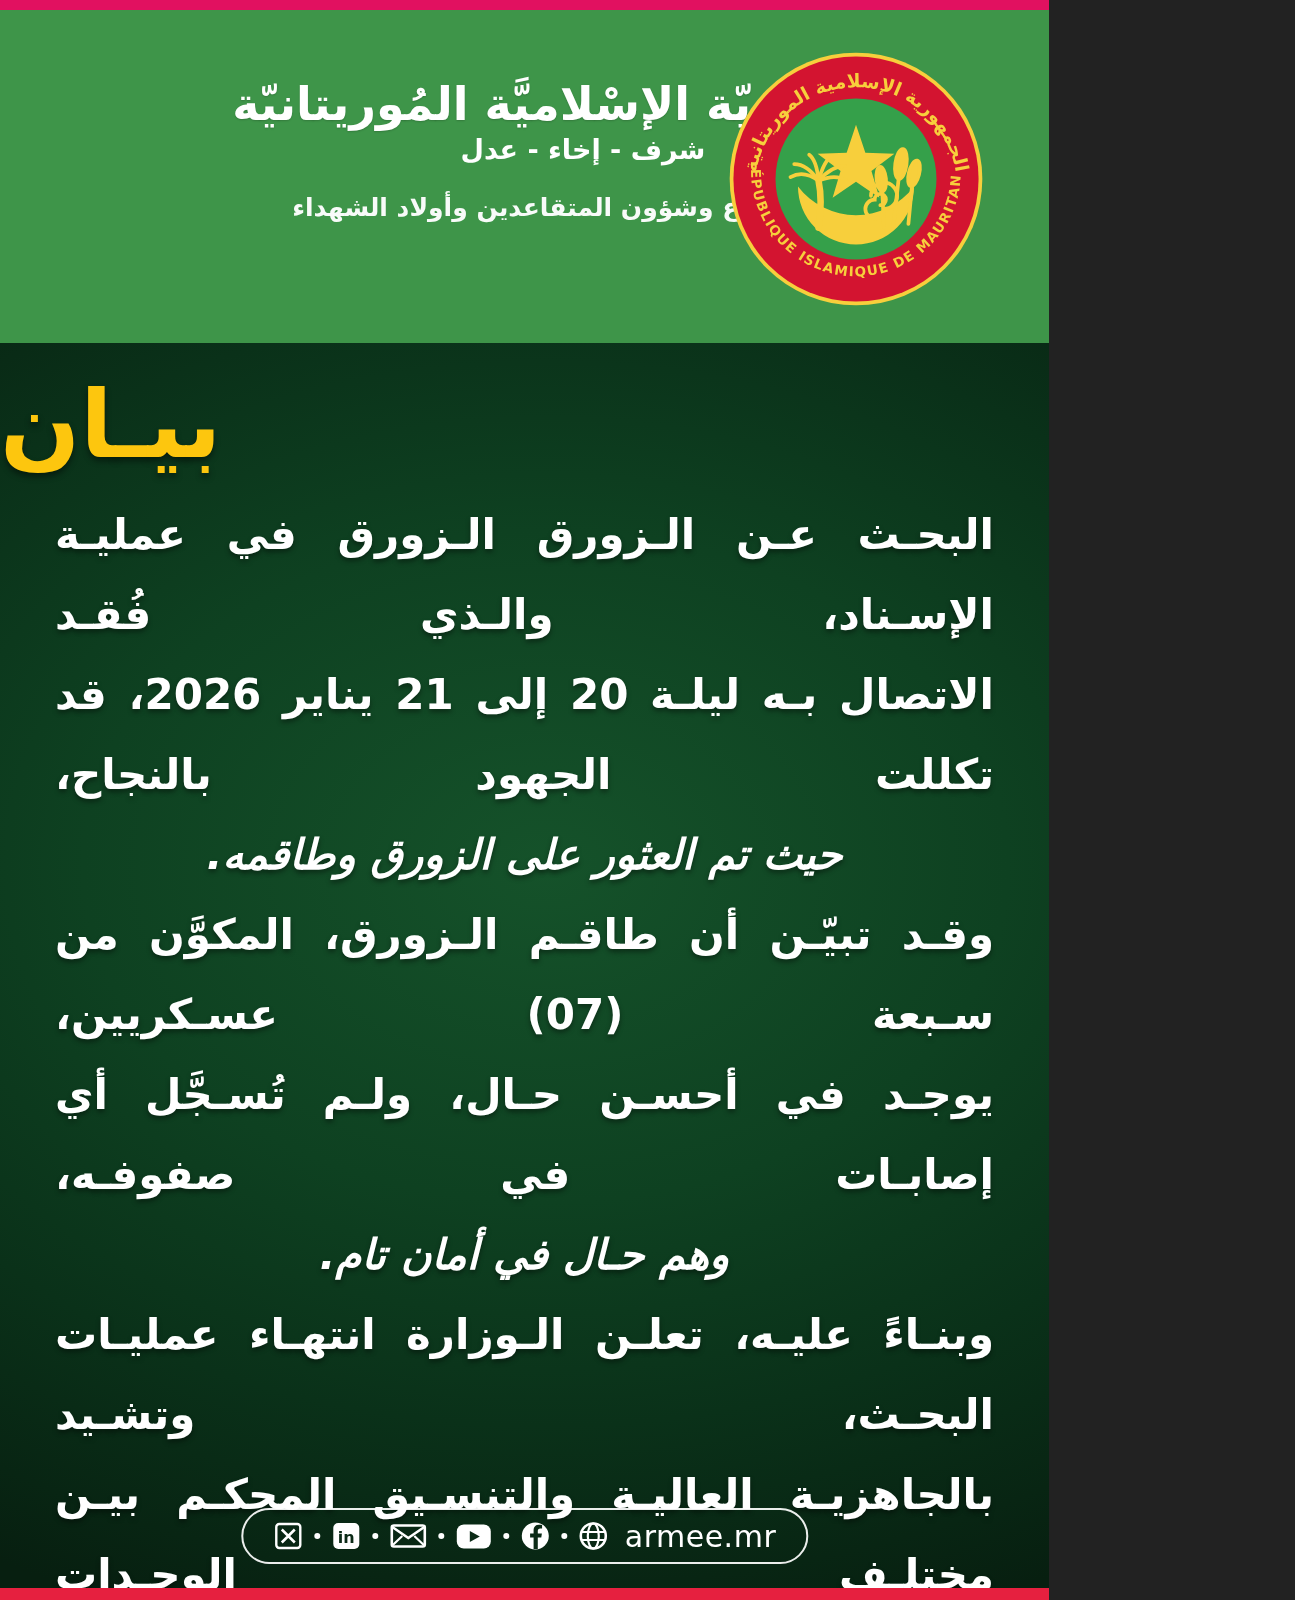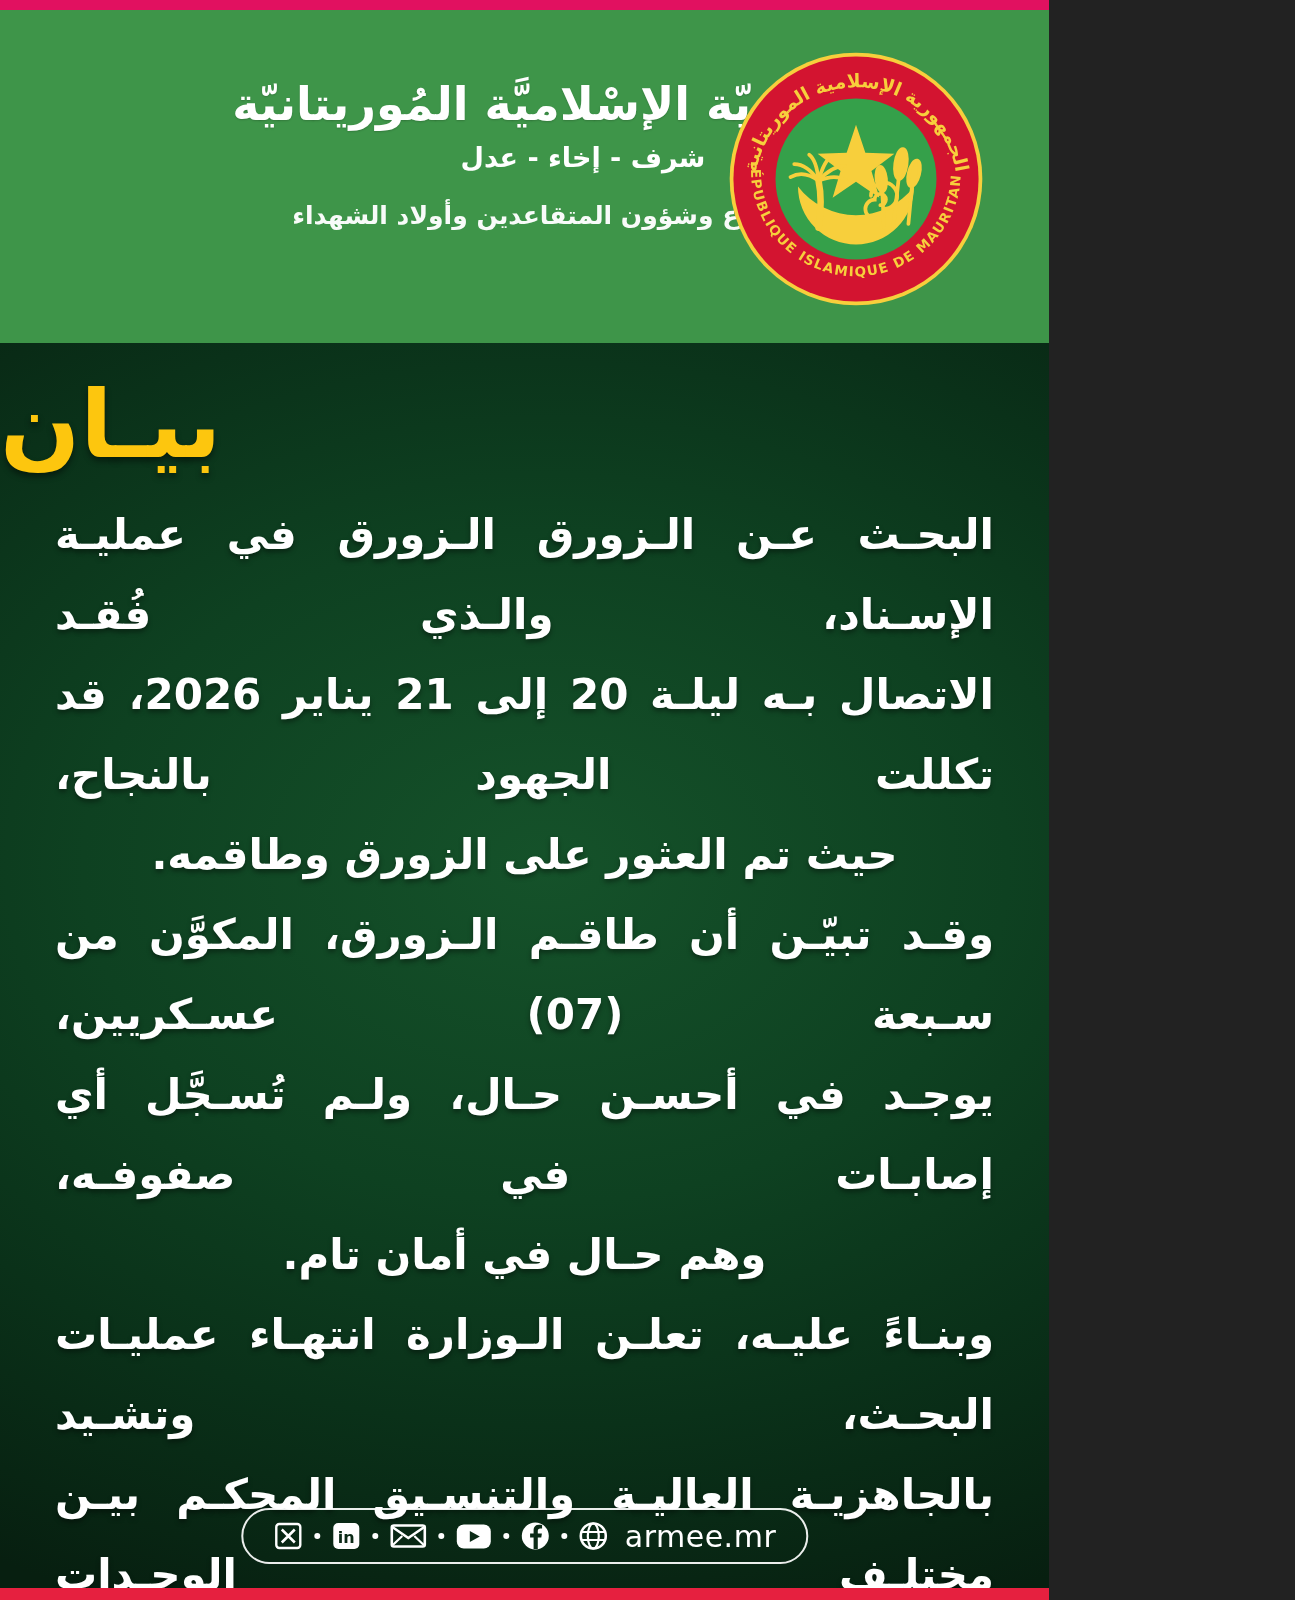--- a/index.html
+++ b/index.html
@@ -22,21 +22,21 @@
     background:var(--header-green,#3e9549);
   }
   .header-text{
     position:absolute;left:583px;top:66px;transform:translateX(-50%);
     width:760px;text-align:center;color:#fff;direction:rtl;
   }
   .republic-title{
     font-size:46px;font-weight:bold;line-height:1.25;
     text-shadow:0 1px 2px rgba(0,0,0,.18);white-space:nowrap;
   }
-  .motto{font-size:27px;font-weight:bold;margin-top:8px;}
+  .motto{font-size:27px;font-weight:bold;}
   .ministry{font-size:25px;font-weight:bold;margin-top:28px;opacity:.97;}
   .seal{position:absolute;top:38px;right:62px;}
   
   .main{
     position:absolute;top:343px;left:0;width:100%;height:1245px;
     background:
       radial-gradient(ellipse 1100px 800px at 52% 42%,
         #15522a 0%, #0e4121 42%, #0a3119 70%, #071f10 100%);
   }
   .statement-title{
@@ -44,21 +44,21 @@
     font-size:94px;font-weight:bold;line-height:1.4;
     color:var(--title-yellow,#fdc60e);
     text-shadow:0 4px 6px rgba(0,0,0,.45);
   }
   .text-block{padding:0 55px;direction:rtl;}
   .line{
     margin:0;color:#fff;font-weight:bold;font-size:42px;line-height:80px;
     text-align:justify;text-align-last:justify;text-justify:inter-word;
     text-shadow:0 3px 5px rgba(0,0,0,.4);
   }
-  .line.center{text-align:left;text-align-last:center;}
+  .line.center{text-align:left;text-align-last:center;font-style:italic;}
   
   .social-pill{
     position:absolute;left:50%;bottom:24px;transform:translateX(-50%);
     height:52px;padding:0 30px;border:2px solid rgba(255,255,255,.92);
     border-radius:28px;display:flex;align-items:center;gap:11px;
   }
   .dot{width:6px;height:6px;border-radius:50%;background:#fff;flex:none;}
   .social-pill svg{display:block;flex:none;}
   .website{
     color:#fff;font-size:30px;letter-spacing:.5px;margin-left:6px;

